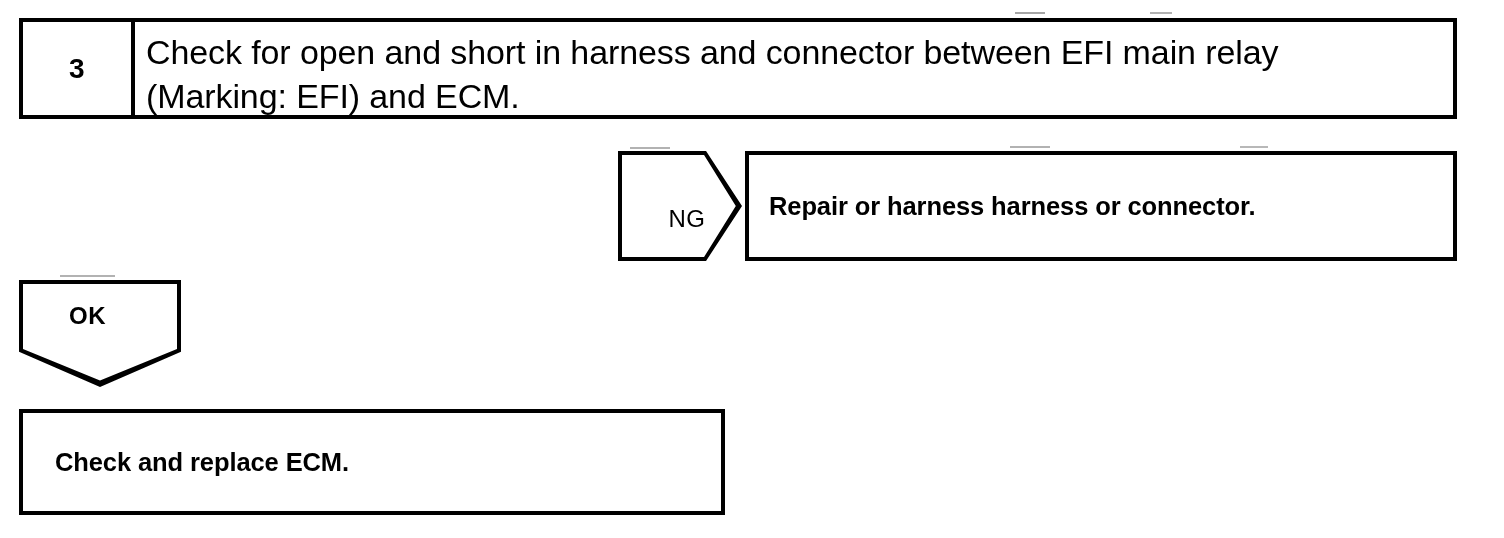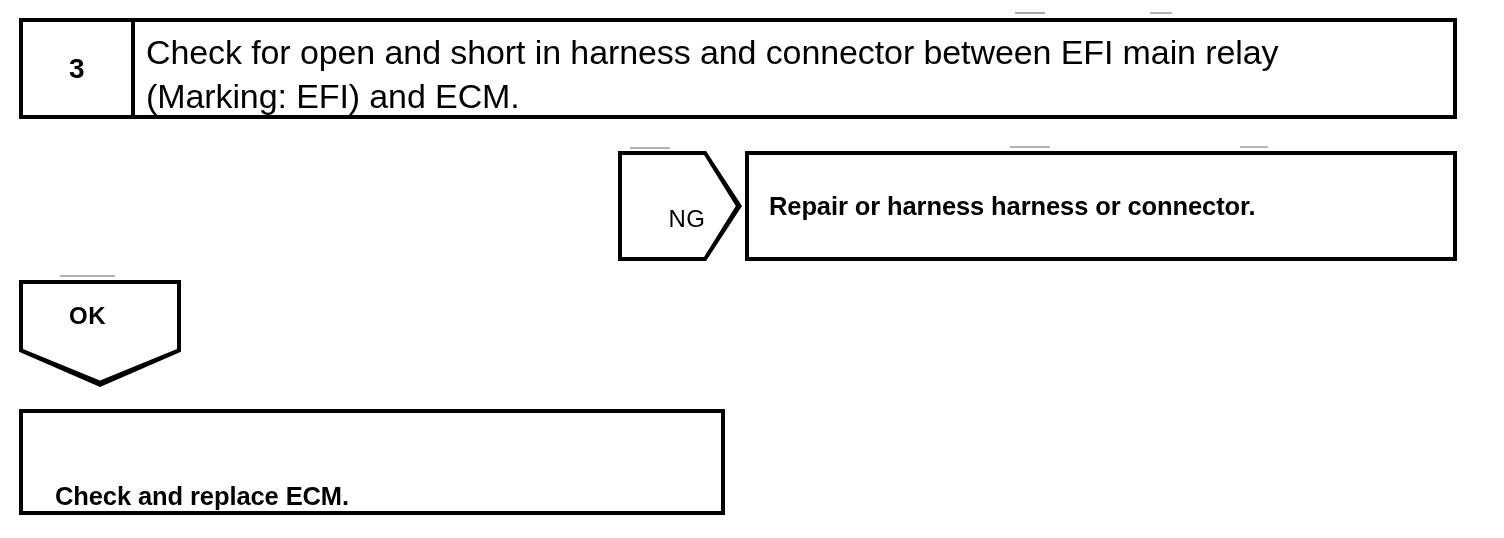--- a/index.html
+++ b/index.html
@@ -165,21 +165,21 @@
   .ecm-box {
     position: absolute;
     left: 19px;
     top: 409px;
     width: 706px;
     height: 106px;
     box-sizing: border-box;
     border: 4px solid #000;
     background: #fff;
     display: flex;
-    align-items: flex-end;
+    align-items: center;
   }
   .ecm-box .box-text {
     padding-left: 32px;
     font-size: 25.5px;
     font-weight: bold;
     letter-spacing: -0.1px;
   }
 
   
   .scan-speck {

